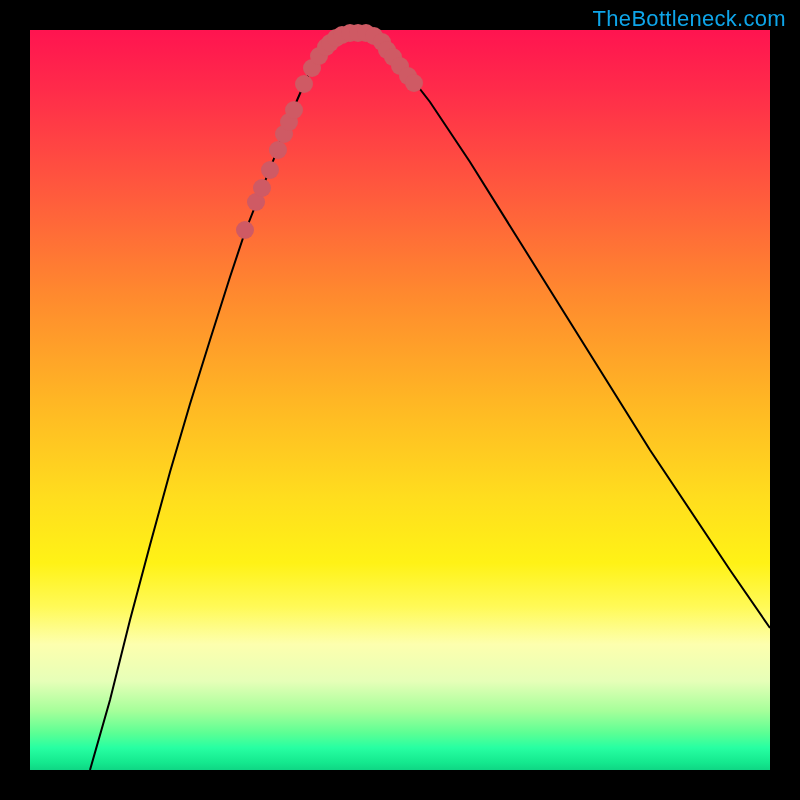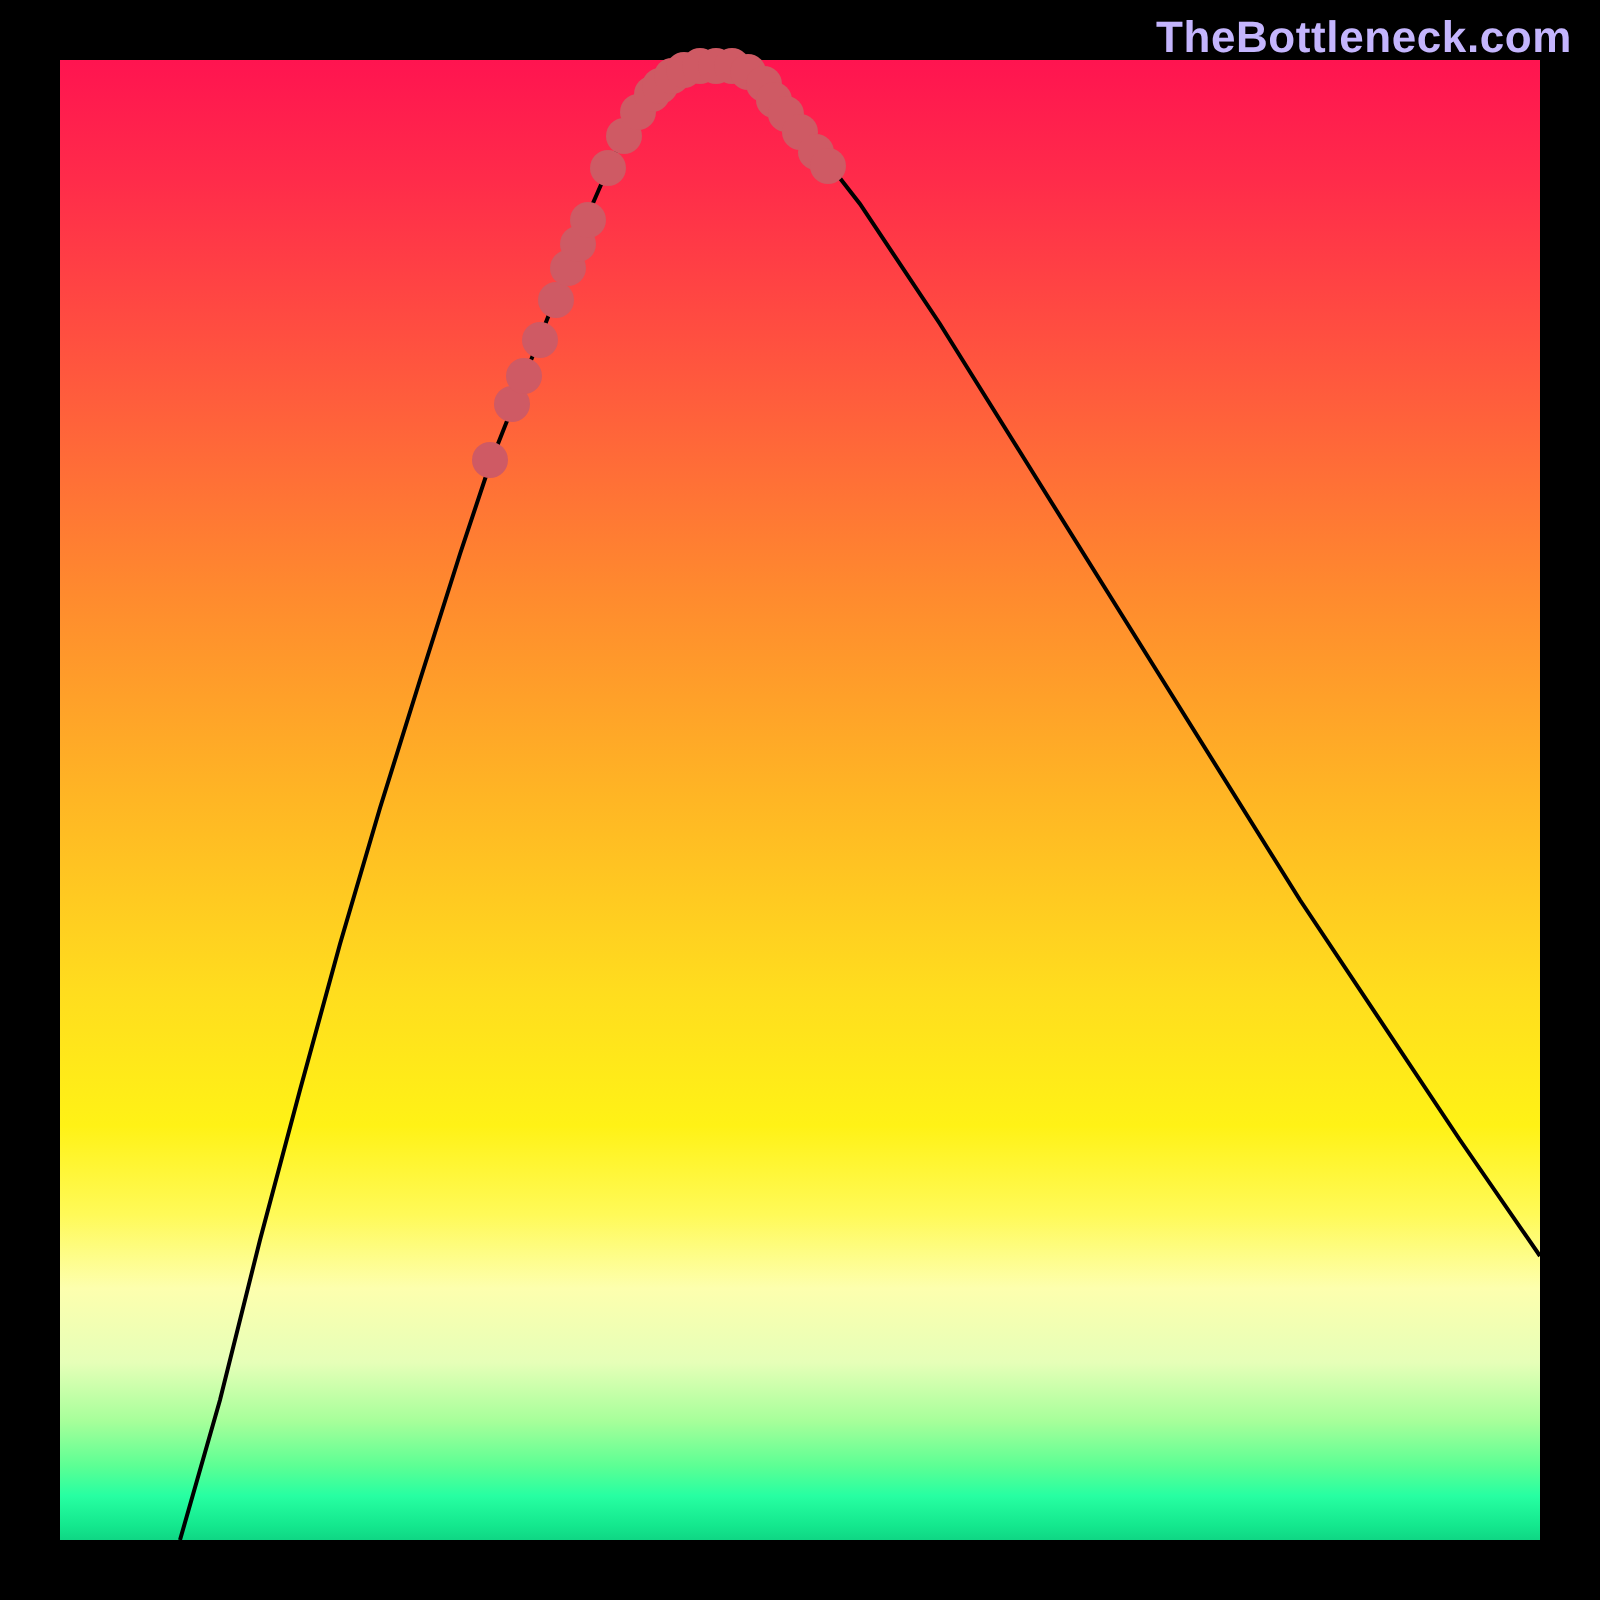--- a/index.html
+++ b/index.html
@@ -42,23 +42,23 @@
       #5cff94 95%,
       #27ffa2 97%,
       #14e88e 99%,
       #0fd684 100%
     );
   }
   .watermark {
     position: absolute;
     top: 6px;
     right: 14px;
-    color: #c4b5fd;
+    color: #0ea5e9;
     font-size: 22px;
-    font-weight: 700;
+    font-weight: 400;
     letter-spacing: 0.3px;
   }
   svg.overlay {
     position: absolute;
     left: 30px;
     top: 30px;
     width: 740px;
     height: 740px;
     overflow: visible;
   }

